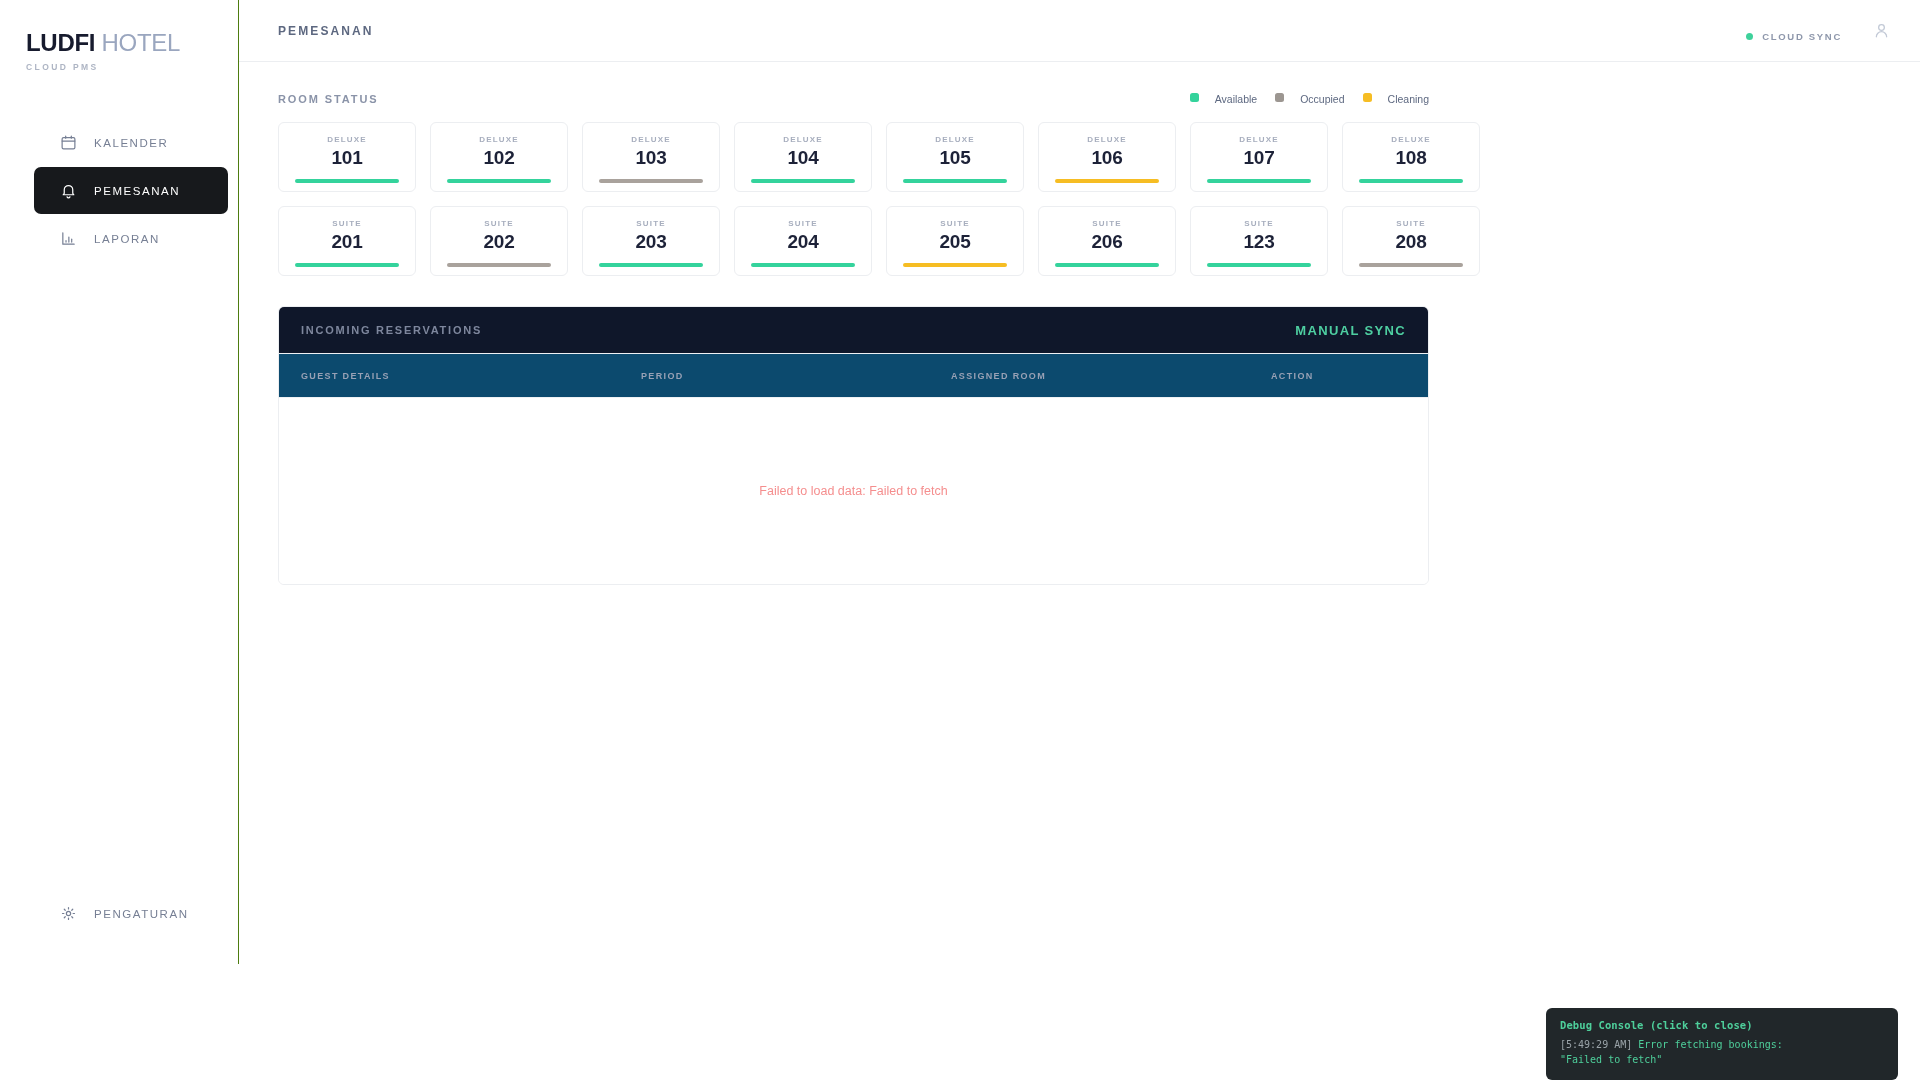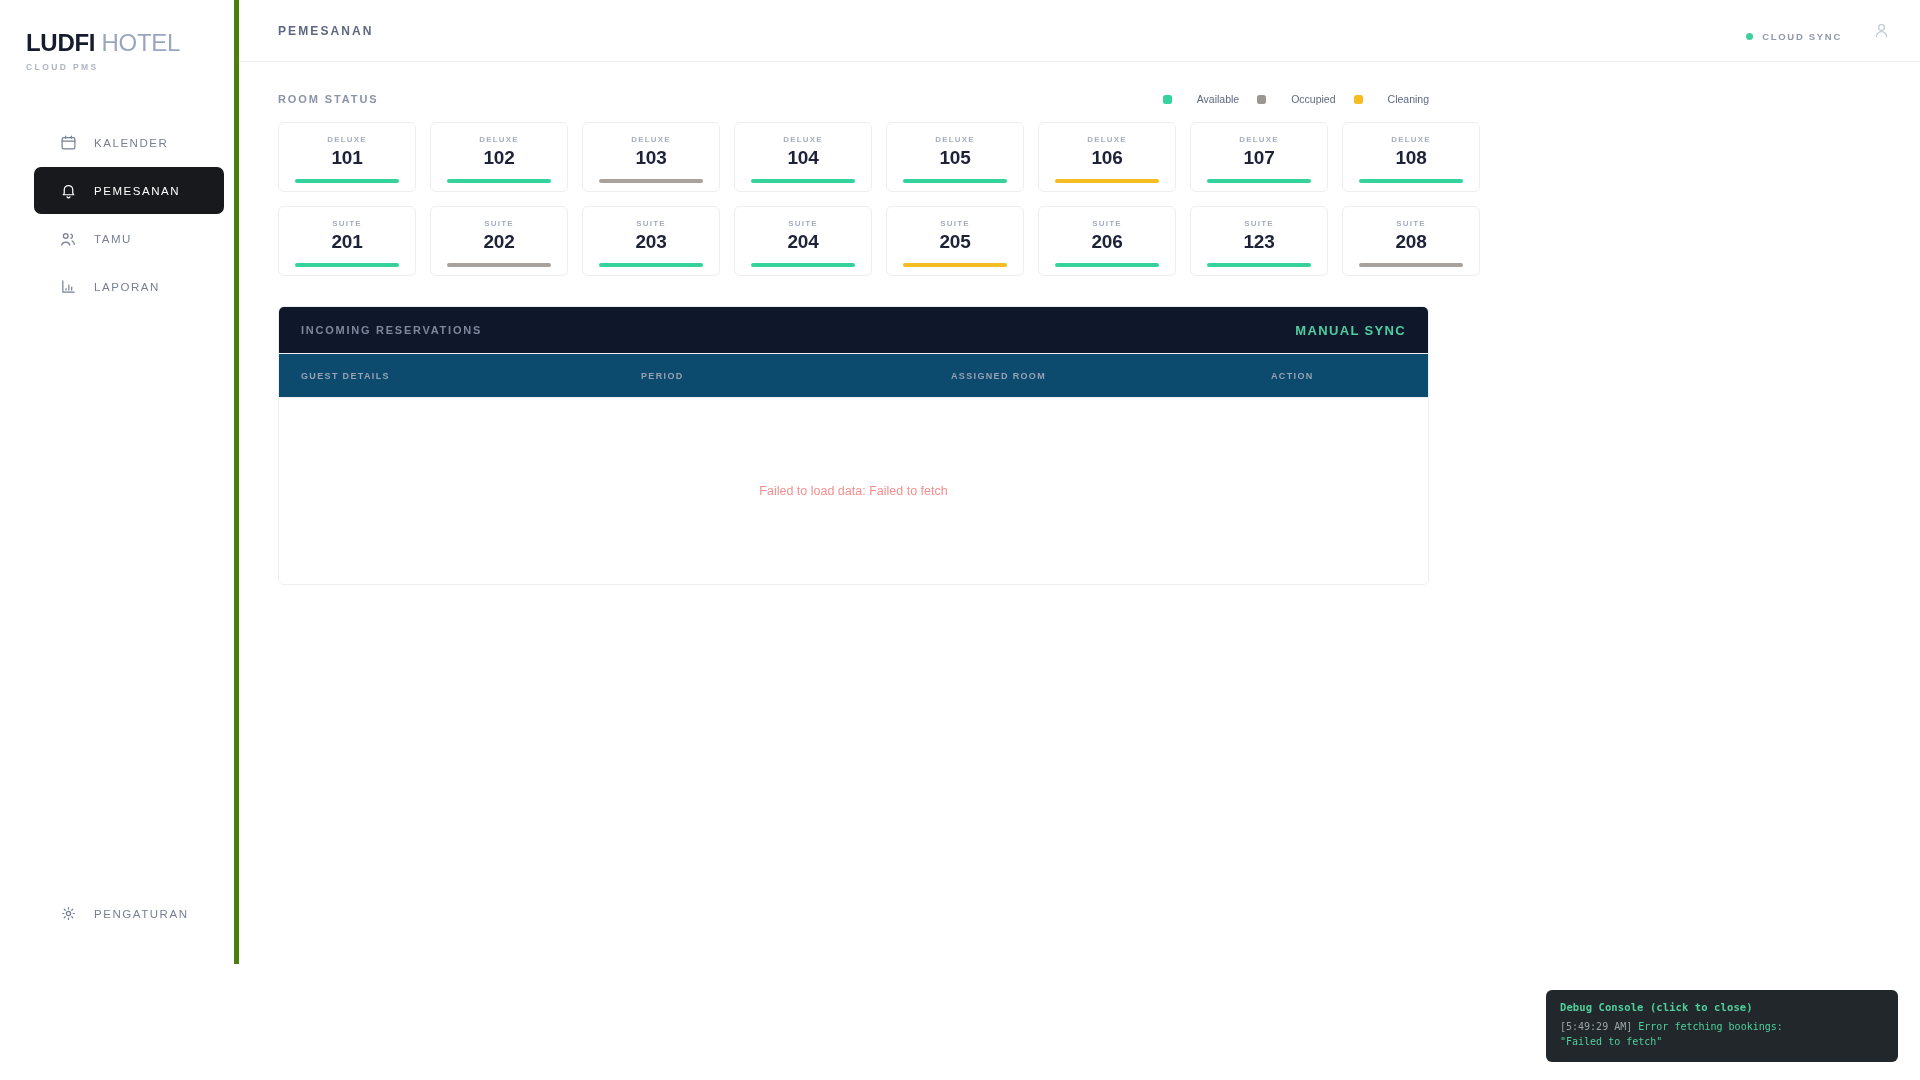--- a/index.html
+++ b/index.html
@@ -8,21 +8,21 @@
     font-family: "Liberation Sans", sans-serif;
     background: #ffffff;
     overflow: hidden;
   }
   .app { display: flex; width: 1920px; height: 1080px; }
 
   
   .sidebar {
     width: 239px; height: 964px; flex: 0 0 239px;
     background: #ffffff;
-    border-right: 5px solid #4d7c0f;
+    border-right: 1px solid #4d7c0f;
     display: flex; flex-direction: column;
     padding-top: 30px;
     position: relative;
   }
   .brand { padding: 0 0 0 26px; }
   .brand-title {
     font-size: 24px; letter-spacing: -0.3px; line-height: 1.05;
     white-space: nowrap;
   }
   .brand-title .b1 { font-weight: 700; color: #171b2e; }
@@ -67,21 +67,21 @@
 
   .content { flex: 1 1 auto; padding: 28px 0 0 0; overflow: hidden; }
   .content-inner { width: 1151px; margin-left: 39px; }
 
   .section-head {
     display: flex; align-items: center; justify-content: space-between;
     margin-bottom: 14px; height: 18px;
   }
   .section-title { font-size: 11px; letter-spacing: 1.9px; color: #8a93a8; font-weight: 600; }
   .legend { display: flex; align-items: center; gap: 18px; }
-  .legend-item { display: flex; align-items: center; gap: 25px; }
+  .legend-item { display: flex; align-items: flex-start; gap: 16px; }
   .legend-swatch { width: 9px; height: 9px; border-radius: 2.5px; }
   .legend-label { font-size: 10.5px; color: #5d6880; }
 
   
   .room-grid {
     display: grid; grid-template-columns: repeat(8, 1fr); gap: 14px;
     margin-bottom: 14px;
   }
   .room-card {
     background: #ffffff; border: 1px solid #eceef1; border-radius: 6px;
@@ -115,21 +115,21 @@
   }
   .th { font-size: 9px; letter-spacing: 1.35px; color: #98a1b5; font-weight: 600; }
   .table-body {
     height: 186px; display: flex; align-items: center; justify-content: center;
     background: #ffffff;
   }
   .error-msg { font-size: 12.5px; color: #f58e8e; }
 
   
   .debug-console {
-    position: absolute; right: 22px; bottom: 18px;
+    position: absolute; right: 22px; bottom: 0;
     width: 352px;
     background: #21272a; border-radius: 6px;
     padding: 11px 14px 13px 14px;
     font-family: "DejaVu Sans Mono", monospace;
     cursor: pointer;
   }
   .debug-title { font-size: 10.5px; font-weight: 700; color: #4ecf9b; letter-spacing: 0.1px; }
   .debug-line { margin-top: 7px; font-size: 10px; line-height: 1.45; }
   .debug-ts { color: #9aa3a8; }
   .debug-txt { color: #4ecf9b; text-align: center; }
@@ -166,31 +166,20 @@
         <span class="nav-icon">
           <svg width="17" height="17" viewBox="0 0 24 24" fill="none" stroke="currentColor" stroke-width="1.7" stroke-linecap="round" stroke-linejoin="round">
             <path d="M18 16v-5a6 6 0 1 0-12 0v5l-1.5 2h15z"></path>
             <path d="M10 21a2.2 2.2 0 0 0 4 0"></path>
           </svg>
         </span>
         <span class="nav-label">PEMESANAN</span>
       </div>
 
 
-      <div class="nav-item">
-        <span class="nav-icon">
-          <svg width="18" height="18" viewBox="0 0 24 24" fill="none" stroke="currentColor" stroke-width="1.7" stroke-linecap="round" stroke-linejoin="round">
-            <circle cx="9" cy="8" r="3.1"></circle>
-            <path d="M3.5 20a5.8 5.8 0 0 1 11 0"></path>
-            <path d="M16 5.5a3 3 0 0 1 0 5.6"></path>
-            <path d="M17.5 14.6A5.6 5.6 0 0 1 20.5 19"></path>
-          </svg>
-        </span>
-        <span class="nav-label">TAMU</span>
-      </div>
 
       <div class="nav-item">
         <span class="nav-icon">
           <svg width="17" height="17" viewBox="0 0 24 24" fill="none" stroke="currentColor" stroke-width="1.7" stroke-linecap="round" stroke-linejoin="round">
             <path d="M4 4v16h16"></path>
             <line x1="8.5" y1="15" x2="8.5" y2="17"></line>
             <line x1="12.5" y1="10" x2="12.5" y2="17"></line>
             <line x1="16.5" y1="13" x2="16.5" y2="17"></line>
           </svg>
         </span>

